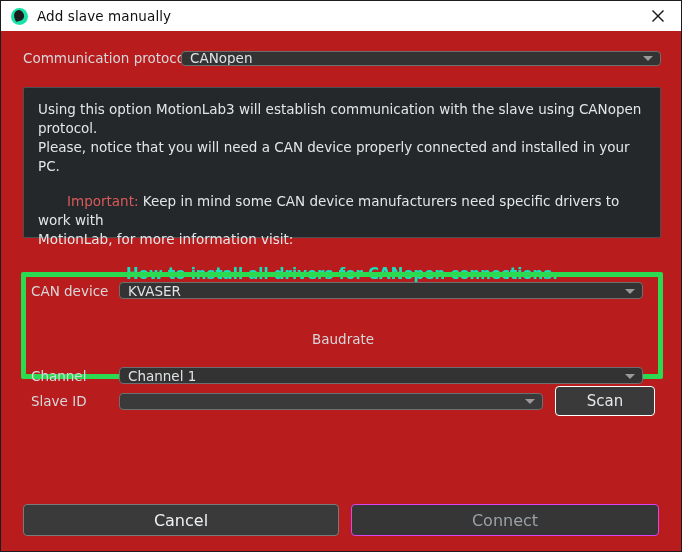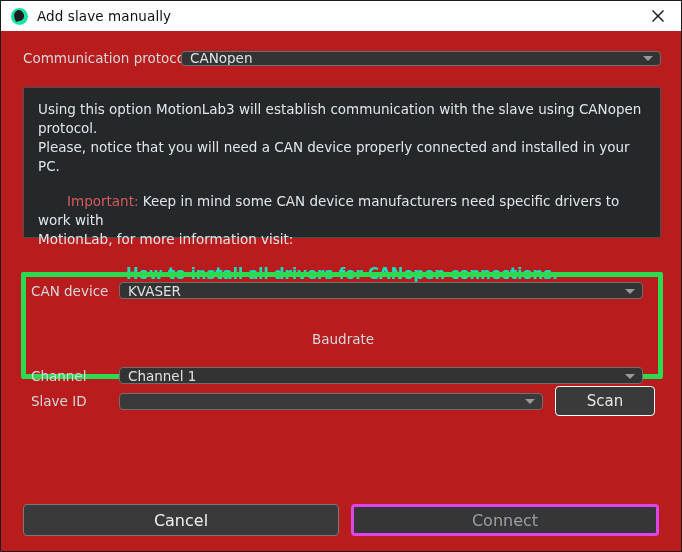--- a/index.html
+++ b/index.html
@@ -253,21 +253,21 @@
   .btn-cancel {
     width: 316px;
     flex: 0 0 316px;
     background: #3a3a3a;
     border: 1px solid #7a7a7a;
     color: #eef1f3;
   }
   .btn-connect {
     flex: 1 1 auto;
     background: #363636;
-    border: 3px solid #d946ef;
+    border: 1px solid #d946ef;
     color: #9aa0a6;
     cursor: default;
   }
 </style>
 </head>
 <body>
 
 <div class="window">
 
   <div class="titlebar">

